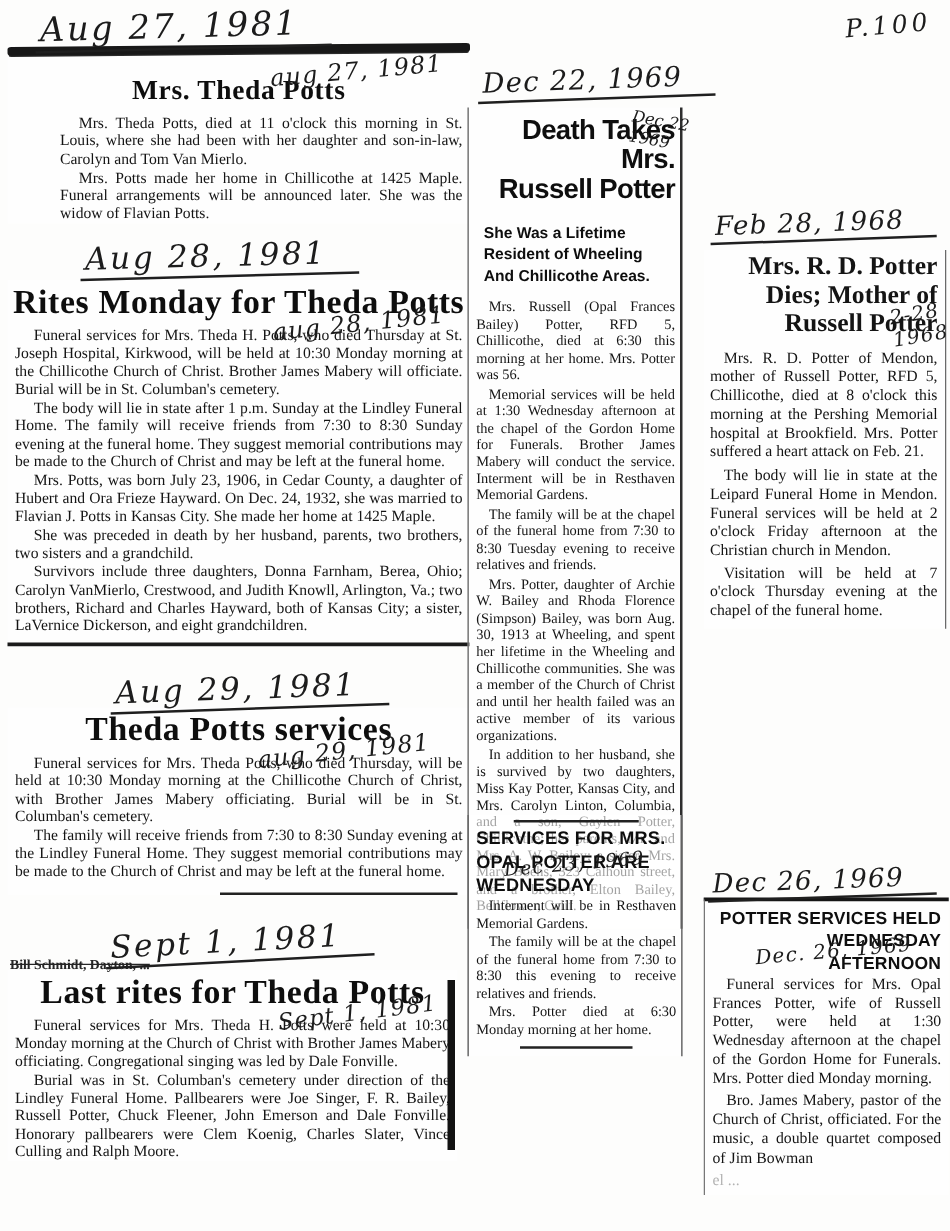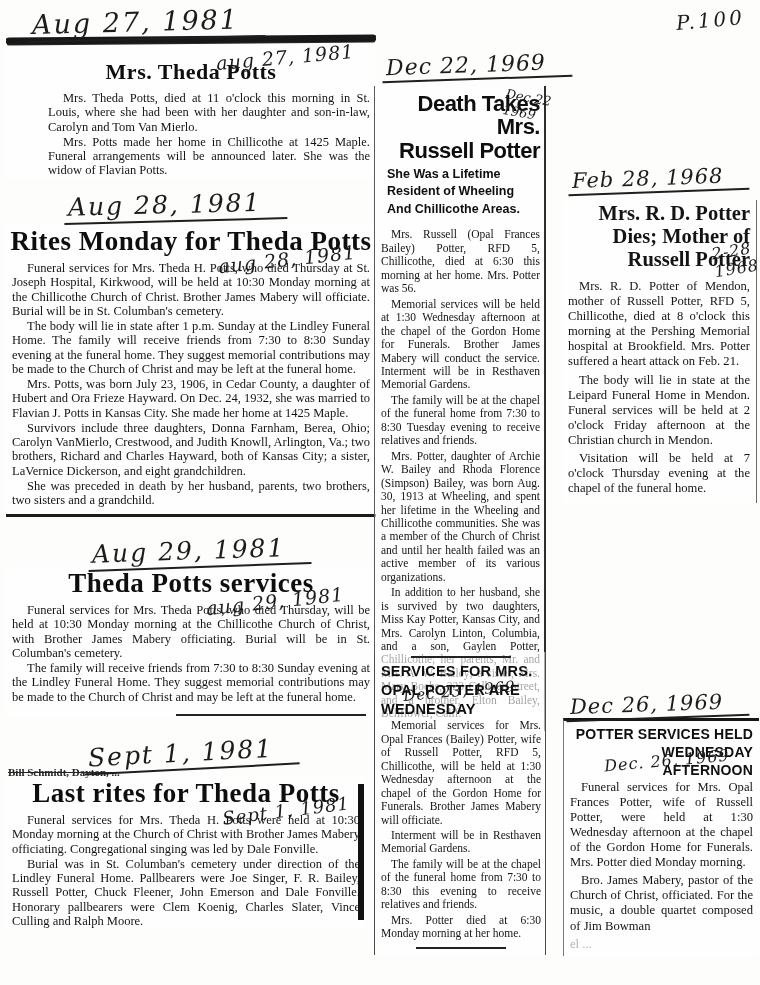--- a/index.html
+++ b/index.html
@@ -59,21 +59,21 @@
   .clip4 h2 { font-size:27px; margin:2px 0 4px; }
   .clip4 .ov { left:216px; top:24px; transform:rotate(-7deg); font-size:18px; }
   .clip4 .body { padding:0 6px; }
   .bar4 { position:absolute; left:358px; top:784px; width:6px; height:136px; background:#121212; }
   
   .clipmid { left:374px; top:86px; width:172px; border-left:1px solid #5a5a5a;
              border-right:2px solid #2e2e2e; padding:6px 4px 8px 6px; }
   .mid-head { font-size:22px; line-height:1.06; letter-spacing:-.5px; }
   .clipmid .ov { right:-6px; top:4px; font-size:13px; transform:rotate(10deg);
                  white-space:pre-line; line-height:1.2; letter-spacing:0; }
-  .mid-sub { font-size:12.5px; line-height:1.4; margin:4px 0 10px 6px; }
+  .mid-sub { font-size:12.5px; line-height:1.4; margin:16px 0 10px 6px; }
   .clipmid .body, .clipopal .body { font-size:11.5px; line-height:1.17; }
   .clipmid .body p, .clipopal .body p { text-indent:10px; margin-bottom:2px; }
   .clipopal { left:374px; top:652px; width:172px; border-left:1px solid #4a4a4a;
               border-right:1px solid #4a4a4a; padding:4px 4px 6px 6px; }
   .clipopal::before { content:""; display:block; width:100px; height:2px; background:#222; margin:0 auto 4px; }
   .opal-head { font-size:14.5px; line-height:1.32; letter-spacing:.2px; }
   .clipopal .ov { left:28px; top:30px; font-size:15px; transform:rotate(-5deg); }
   .opal-rule { width:90px; height:2px; background:#222; margin:6px auto 0; }
   
   .clipr1 { left:563px; top:200px; width:194px; border-right:1px solid #6a6a6a; padding:2px 6px 4px 5px; }
@@ -108,22 +108,22 @@
   </article>
 
   <div class="hw hw-aug28 underlined">Aug 28, 1981</div>
   <article class="clip clip2">
     <div class="hw overlay ov">aug 28, 1981</div>
     <h2 class="head-serif">Rites Monday for Theda Potts</h2>
     <div class="body">
         <p>Funeral services for Mrs. Theda H. Potts, who died Thursday at St. Joseph Hospital, Kirkwood, will be held at 10:30 Monday morning at the Chillicothe Church of Christ. Brother James Mabery will officiate. Burial will be in St. Columban's cemetery.</p>
         <p>The body will lie in state after 1 p.m. Sunday at the Lindley Funeral Home. The family will receive friends from 7:30 to 8:30 Sunday evening at the funeral home. They suggest memorial contributions may be made to the Church of Christ and may be left at the funeral home.</p>
         <p>Mrs. Potts, was born July 23, 1906, in Cedar County, a daughter of Hubert and Ora Frieze Hayward. On Dec. 24, 1932, she was married to Flavian J. Potts in Kansas City. She made her home at 1425 Maple.</p>
+        <p>She was preceded in death by her husband, parents, two brothers, two sisters and a grandchild.</p>
         <p>Survivors include three daughters, Donna Farnham, Berea, Ohio; Carolyn VanMierlo, Crestwood, and Judith Knowll, Arlington, Va.; two brothers, Richard and Charles Hayward, both of Kansas City; a sister, LaVernice Dickerson, and eight grandchildren.</p>
-        <p>She was preceded in death by her husband, parents, two brothers, two sisters and a grandchild.</p>
       </div>
   </article>
 
   <div class="hw hw-aug29 underlined">Aug 29, 1981</div>
   <article class="clip clip3">
     <div class="hw overlay ov">aug 29, 1981</div>
     <h2 class="head-serif">Theda Potts services</h2>
     <div class="body">
         <p>Funeral services for Mrs. Theda Potts, who died Thursday, will be held at 10:30 Monday morning at the Chillicothe Church of Christ, with Brother James Mabery officiating. Burial will be in St. Columban's cemetery.</p>
         <p>The family will receive friends from 7:30 to 8:30 Sunday evening at the Lindley Funeral Home. They suggest memorial contributions may be made to the Church of Christ and may be left at the funeral home.</p>
@@ -156,21 +156,20 @@
         <p>The family will be at the chapel of the funeral home from 7:30 to 8:30 Tuesday evening to receive relatives and friends.</p>
         <p>Mrs. Potter, daughter of Archie W. Bailey and Rhoda Florence (Simpson) Bailey, was born Aug. 30, 1913 at Wheeling, and spent her lifetime in the Wheeling and Chillicothe communities. She was a member of the Church of Christ and until her health failed was an active member of its various organizations.</p>
         <p>In addition to her husband, she is survived by two daughters, Miss Kay Potter, Kansas City, and Mrs. Carolyn Linton, Columbia, and a son, Gaylen Potter, Chillicothe; her parents, Mr. and Mrs. A. W. Bailey; a sister, Mrs. Mary Boehs, 323 Calhoun street, and a brother, Elton Bailey, Bellflower, Calif.</p>
       </div>
   </article>
 
   <article class="clip clipopal">
     <div class="hw overlay ov">Dec 23, 1969</div>
     <h2 class="head-sans opal-head">SERVICES FOR MRS. OPAL POTTER ARE WEDNESDAY</h2>
     <div class="body">
-        <p>Memorial services for Mrs. Opal Frances (Bailey) Potter, wife of Russell Potter, RFD 5, Chillicothe, will be held at 1:30 Wednesday afternoon at the chapel of the Gordon Home for Funerals. Brother James Mabery will officiate.</p>
         <p>Interment will be in Resthaven Memorial Gardens.</p>
         <p>The family will be at the chapel of the funeral home from 7:30 to 8:30 this evening to receive relatives and friends.</p>
         <p>Mrs. Potter died at 6:30 Monday morning at her home.</p>
       </div>
     <div class="opal-rule"></div>
   </article>
 
   <div class="hw hw-feb28 underlined">Feb 28, 1968</div>
   <article class="clip clipr1">
     <div class="hw overlay ov">2-28

